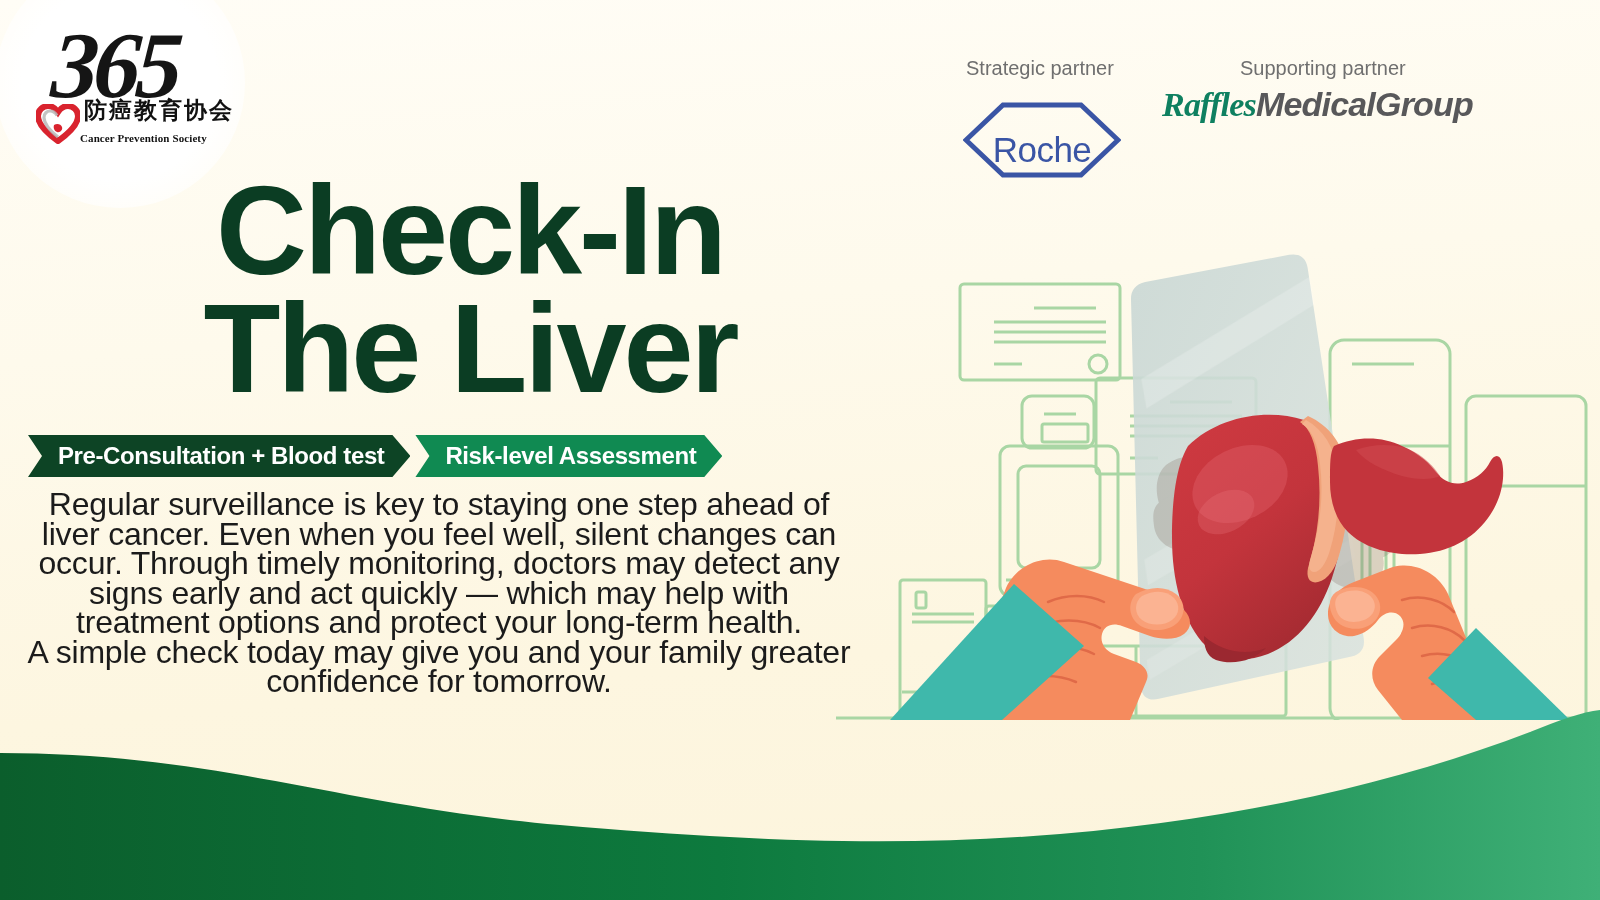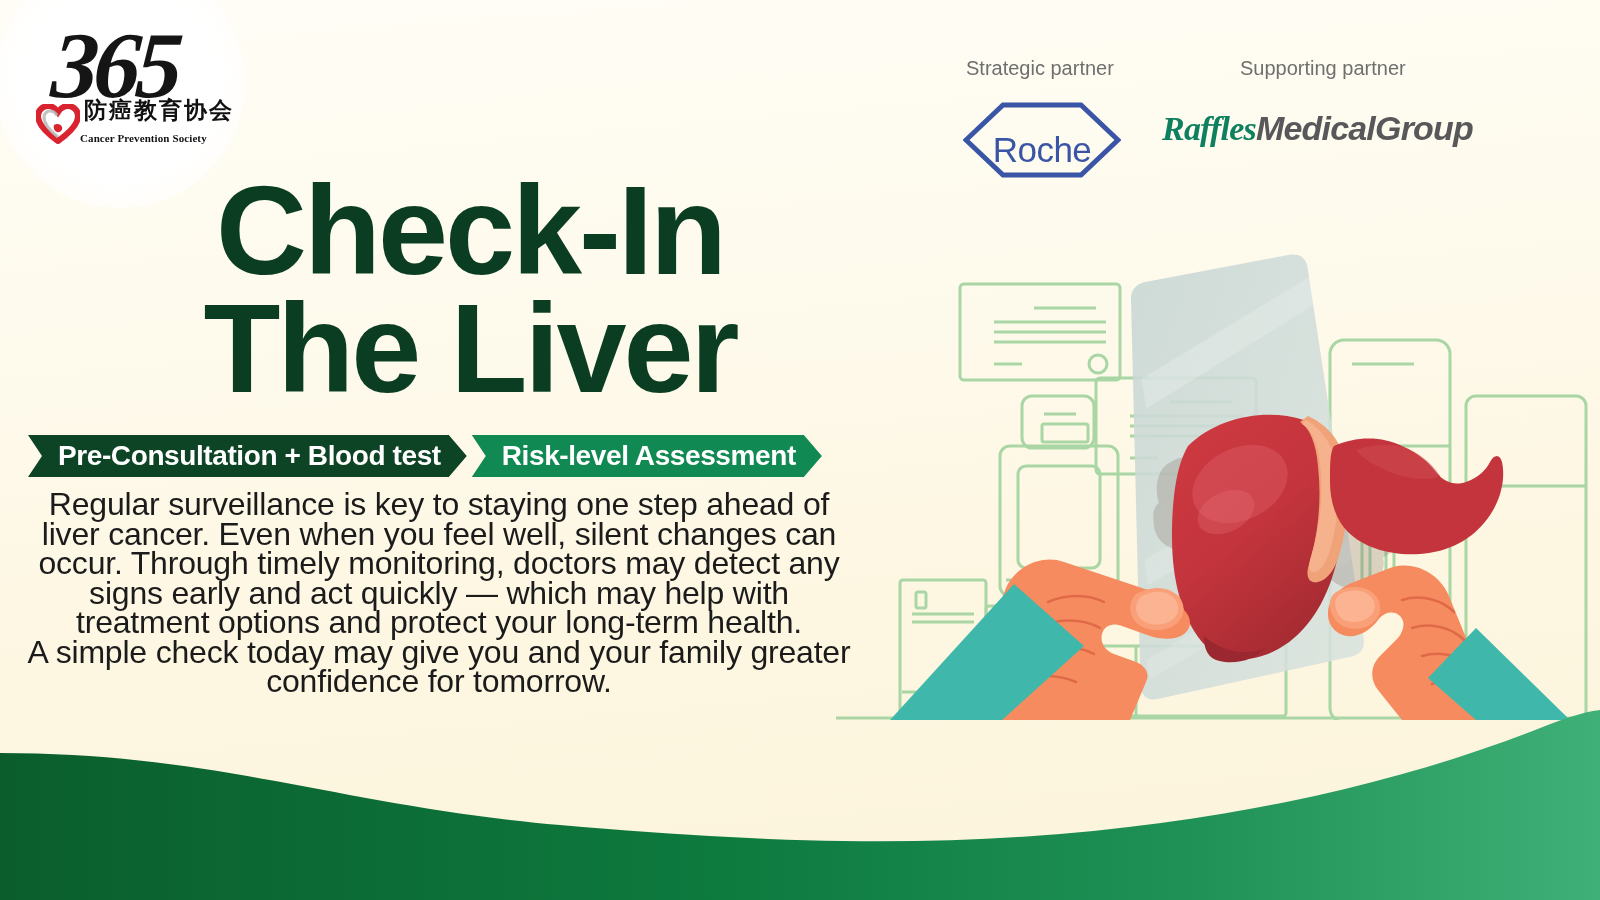--- a/index.html
+++ b/index.html
@@ -58,41 +58,41 @@
 
   #roche-logo{ position:absolute; left:963px; top:102px; width:158px; height:76px; }
   #roche-text{
     position:absolute; left:0; top:0; width:158px; height:96px;
     display:flex; align-items:center; justify-content:center;
     font-size:35px; color:#3a55a5; font-family:"Liberation Sans", sans-serif;
     letter-spacing:-0.5px;
   }
 
   #raffles-logo{
-    position:absolute; left:1162px; top:109px;
+    position:absolute; left:1162px; top:85px;
     font-size:34px; font-style:italic; font-weight:bold;
     white-space:nowrap; letter-spacing:-0.8px;
   }
   #raffles-a{ font-family:"Liberation Serif", serif; color:#0e8060; }
   #raffles-b{ font-family:"Liberation Sans", sans-serif; color:#58585a; }
 
   
   #headline{
     position:absolute; left:0px; top:172px; width:940px;
     text-align:center;
     font-family:"Liberation Sans", sans-serif;
     font-weight:bold; font-size:126px; line-height:118px;
     color:#0b3d23; letter-spacing:-3px;
   }
 
   
   #steps{ position:absolute; left:28px; top:435px; height:42px; display:flex; gap:5px; }
   .step{
     height:42px; display:flex; align-items:center;
-    color:#ffffff; font-weight:bold; font-size:28px;
+    color:#ffffff; font-weight:bold; font-size:24px;
     font-family:"Liberation Sans", sans-serif;
     letter-spacing:-0.4px; white-space:nowrap;
     padding:0 26px 0 30px;
     clip-path: polygon(0 0, calc(100% - 18px) 0, 100% 50%, calc(100% - 18px) 100%, 0 100%, 14px 50%);
   }
   .step.s1{ background:#0d4425; }
   .step.s2{ background:#108a52; }
   .step.s3{ background:#f2982e; }
 
   

